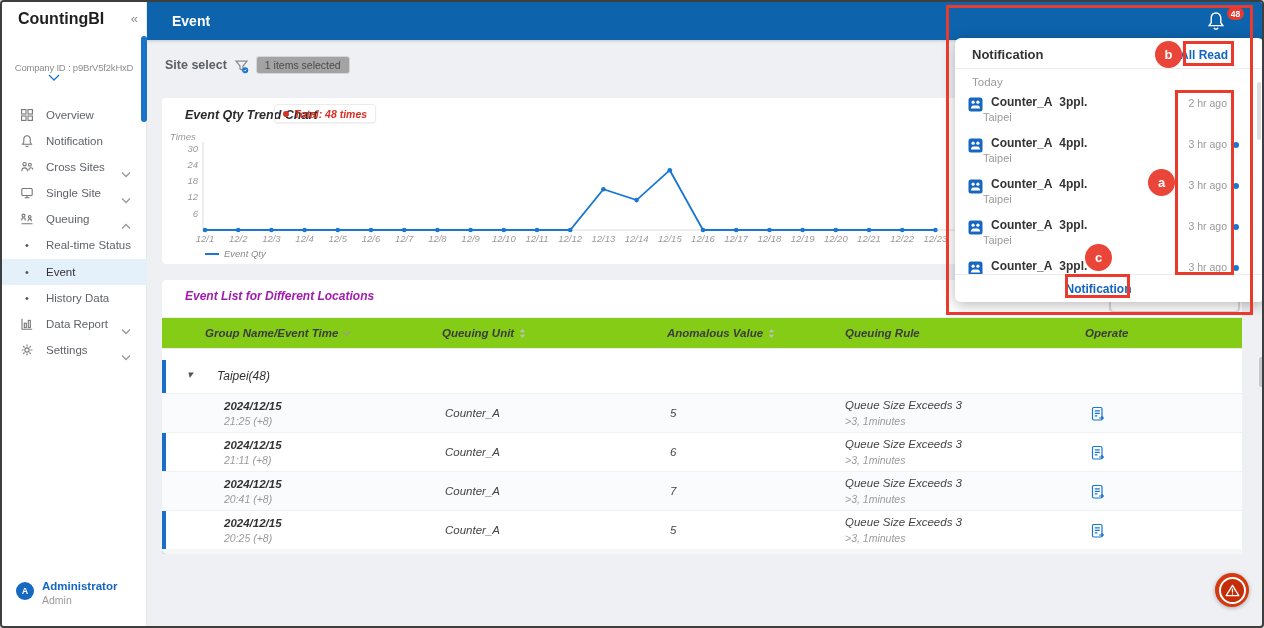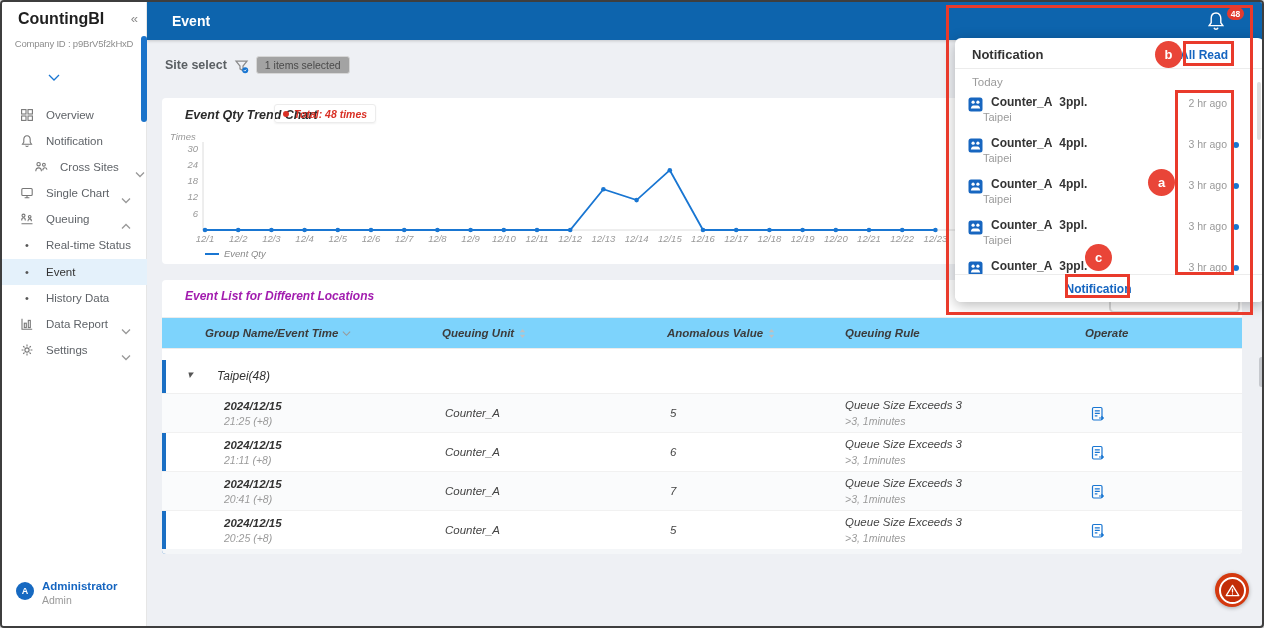--- a/index.html
+++ b/index.html
@@ -6,21 +6,21 @@
   body { background:#d8d8d8; font-family:"Liberation Sans",sans-serif; }
   .screen { position:relative; width:1264px; height:628px; background:#eef0f4;
             border:2px solid #3e3e3e; border-radius:4px; overflow:hidden;
             font-family:"Liberation Sans",sans-serif; }
 
   
   .sidebar { position:absolute; left:0; top:0; width:145px; height:100%;
              background:#fff; border-right:1px solid #e6e6e6; z-index:2; }
   .brand { position:absolute; left:16px; top:8px; font-size:16px; font-weight:bold; color:#1f1f1f; }
   .collapse { position:absolute; right:8px; top:9px; font-size:13px; color:#8a8a8a; }
-  .company { position:absolute; left:4px; right:4px; top:36px; text-align:center;
+  .company { position:absolute; left:4px; right:4px; top:60px; text-align:center;
              font-size:9.5px; color:#8d8d8d; letter-spacing:-0.2px; }
   .company-chevron { position:absolute; left:45px; top:66px; width:14px; height:9px; }
   .side-menu .side-item { position:absolute; left:0; width:145px; height:26px;
              display:flex; align-items:center; cursor:pointer; }
   .side-item.selected { background:#e4f1fb; }
   .side-item .micon { width:14px; height:14px; margin-left:18px; display:inline-flex; }
   .side-item .micon svg { stroke:#777; fill:none; stroke-width:1.1; width:14px; height:14px; }
   .side-item .bullet { margin-left:23px; width:9px; color:#555; font-size:11px; }
   .side-item .mlabel { margin-left:12px; font-size:11.5px; color:#5f6368; }
   .side-item.selected .mlabel { color:#333; }
@@ -61,21 +61,21 @@
                  border-radius:3px; box-shadow:0 1px 2px rgba(0,0,0,.06); display:flex;
                  align-items:center; gap:5px; padding:0 8px; }
   .total-dot { width:6px; height:6px; border-radius:50%; background:#d93025; }
   .total-text { font-size:10.5px; font-weight:bold; color:#d93025; }
   .chart-wrap { position:absolute; left:0; top:30px; width:1080px; height:136px; }
   .ax { font-size:9.5px; fill:#999; }
   .axline { stroke:#dcdcdc; stroke-width:1; }
 
   .table-card { left:160px; top:278px; width:1080px; height:274px; overflow:hidden; }
   .tbl-title { position:absolute; left:23px; top:9px; font-size:12px; font-weight:bold; color:#a21caf; }
-  .tbl-head { position:absolute; left:0; top:37px; width:1080px; height:32px; background:#7dd3fc;
+  .tbl-head { position:absolute; left:0; top:37px; width:1080px; height:32px; background:#84cc16;
               border-top:1px solid #ececec; border-bottom:1px solid #ececec; }
   .th { position:absolute; top:9px; font-size:11.5px; font-weight:bold; color:#3c3c3c; }
   .sort { display:inline-block; margin-left:4px; }
   .sort svg { width:9px; height:11px; vertical-align:-2px; }
   .blue-stripe { position:absolute; left:0; top:80px; width:4px; height:194px; background:#1a6fc4; }
   .group-row { position:absolute; left:0; top:80px; width:1080px; height:34px;
                border-bottom:1px solid #f0f0f0; cursor:pointer; }
   .group-caret { position:absolute; left:25px; top:8px; font-size:11px; color:#555; }
   .group-label { position:absolute; left:55px; top:9px; font-size:12px; color:#333; }
   .trow { position:absolute; left:0; width:1080px; height:39px; border-bottom:1px solid #f1f1f1; }
@@ -167,42 +167,42 @@
         </div>
         <div class="side-item" style="top: 126px;">
           <span class="micon">
             <svg viewBox="0 0 14 14">
               <path d="M7 1.8C4.8 1.8 3.8 3.6 3.8 5.4V8.2L2.5 10.2h9L10.2 8.2V5.4C10.2 3.6 9.2 1.8 7 1.8Z"></path>
               <path d="M5.7 11.6a1.4 1.4 0 0 0 2.6 0"></path>
             </svg>
           </span>
           <span class="mlabel">Notification</span>
         </div>
-        <div class="side-item" style="top: 152px; margin-left: 14px;">
+        <div class="side-item" style="top: 152px;">
           <span class="micon">
             <svg viewBox="0 0 14 14">
               <circle cx="4.6" cy="4.2" r="1.7"></circle>
               <circle cx="9.9" cy="4.7" r="1.4"></circle>
               <path d="M1.8 11.2c0-2 1.2-3.3 2.8-3.3s2.8 1.3 2.8 3.3"></path>
               <path d="M8.7 10.4c.2-1.6 1.1-2.6 2.2-2.6 1 0 1.8.7 2.1 1.9"></path>
             </svg>
           </span>
           <span class="mlabel">Cross Sites</span>
           <span class="chev"><svg viewBox="0 0 10 7">
               <path d="M1 1.5l4 4 4-4" stroke="#999"></path>
             </svg></span>
         </div>
         <div class="side-item" style="top: 178px;">
           <span class="micon">
             <svg viewBox="0 0 14 14">
               <rect x="1.8" y="2.5" width="10.4" height="7" rx="1"></rect>
               <path d="M7 9.5v2.2M4.6 11.7h4.8"></path>
             </svg>
           </span>
-          <span class="mlabel">Single Chart</span>
+          <span class="mlabel">Single Site</span>
           <span class="chev"><svg viewBox="0 0 10 7">
               <path d="M1 1.5l4 4 4-4" stroke="#999"></path>
             </svg></span>
         </div>
         <div class="side-item" style="top: 204px;">
           <span class="micon">
             <svg viewBox="0 0 14 14">
               <circle cx="3.5" cy="3.6" r="1.5"></circle>
               <path d="M1.7 8.4c0-1.6.8-2.6 1.8-2.6s1.8 1 1.8 2.6"></path>
               <circle cx="9.7" cy="4.8" r="1.3"></circle>

